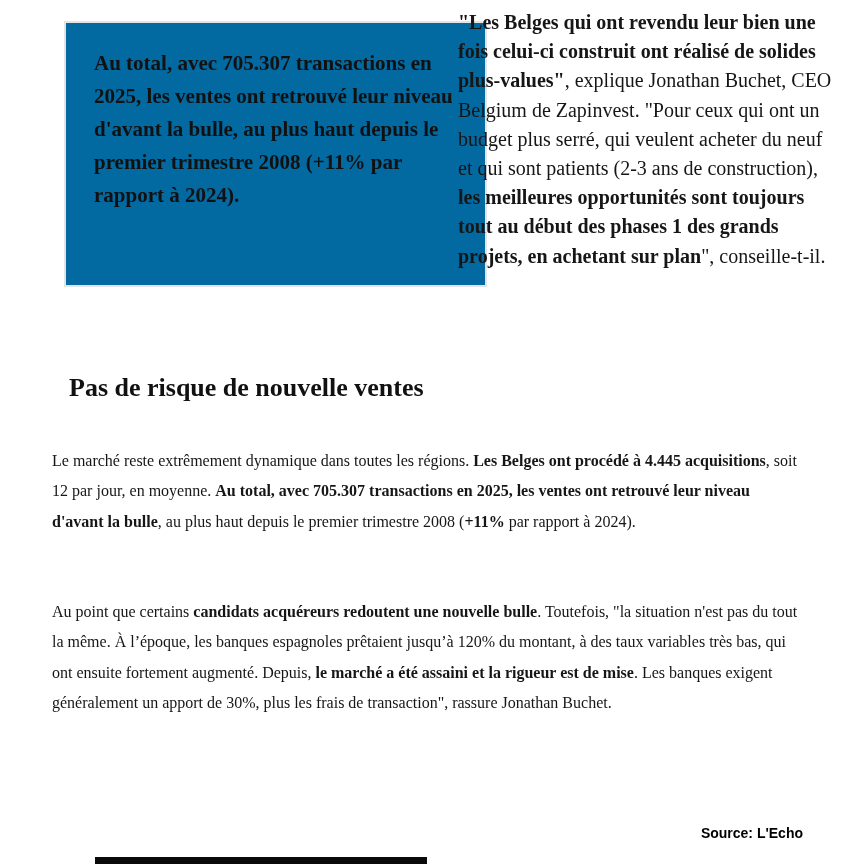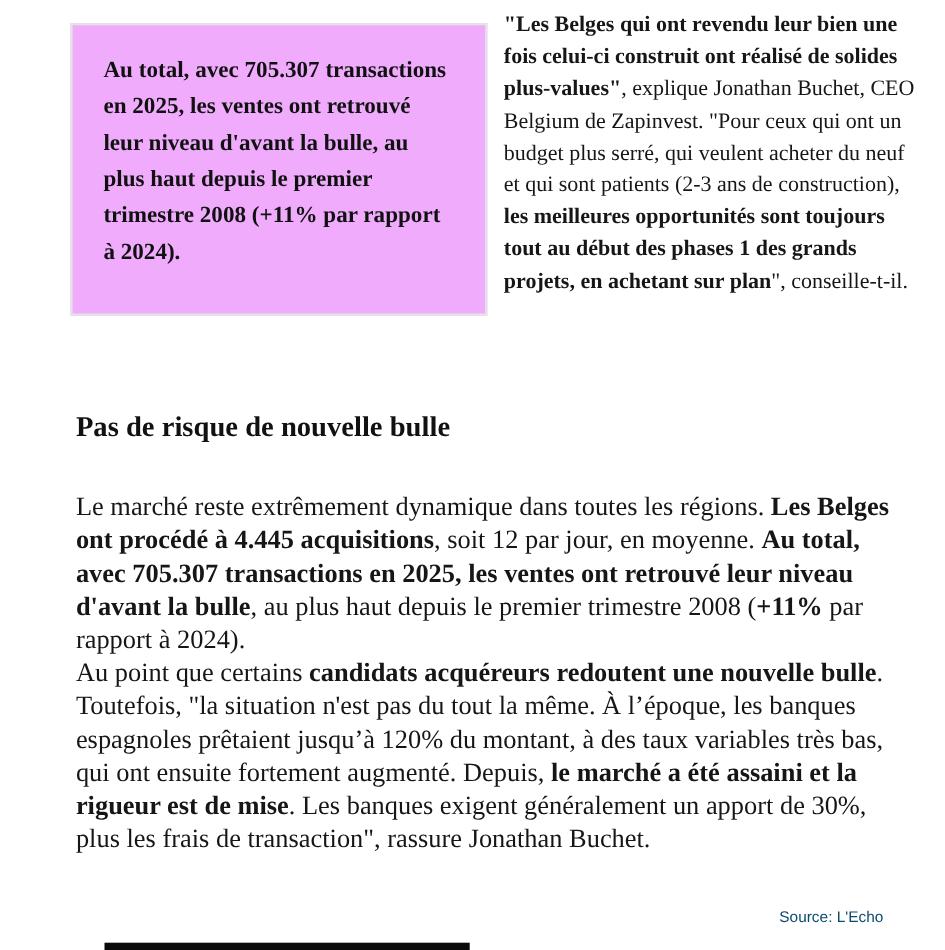--- a/index.html
+++ b/index.html
@@ -10,26 +10,26 @@
     height: 864px;
     background: #ffffff;
     overflow: hidden;
     font-family: "Liberation Serif", serif;
     color: #161616;
   }
   .pull-quote-box {
     position: absolute;
     left: 64px;
     top: 21px;
-    width: 379px;
+    width: 423px;
     height: 266px;
     border: 2px solid #e4e4e4;
     box-sizing: border-box;
     padding: 24px 28px;
-    background: #f0abfc;
+    background: #0369a1;
   }
   .pull-quote-text {
     margin: 0;
     font-weight: bold;
     font-size: 21px;
     line-height: 33px;
     color: #111111;
   }
   .quote-col {
     position: absolute;
@@ -47,36 +47,37 @@
     left: 69px;
     top: 371px;
     margin: 0;
     font-size: 26px;
     line-height: 34px;
     font-weight: bold;
     color: #111111;
   }
   .body-para {
     position: absolute;
-    left: 69px;
+    left: 52px;
     width: 747px;
     margin: 0;
-    font-size: 24px;
+    font-size: 16px;
     line-height: 30.3px;
   }
   .para-1 { top: 446px; }
   .para-2 { top: 597px; font-family: Liberation Serif, serif; }
   .source {
     position: absolute;
     right: 56px;
     top: 824px;
     font-family: "Liberation Sans", sans-serif;
     font-size: 14px;
     line-height: 18px;
-    color: #0c4a6e;
+    color: #000000;
+    font-weight: bold;
   }
   .bottom-bar {
     position: absolute;
     left: 95px;
     bottom: 0;
     width: 332px;
     height: 7px;
     background: #0a0a0a;
   }
   b { font-weight: bold; }
@@ -87,21 +88,21 @@
 <div class="page">
 
   <div class="pull-quote-box">
     <p class="pull-quote-text">Au total, avec 705.307 transac­tions en 2025, les ventes ont retrouvé leur niveau d'avant la bulle, au plus haut depuis le premier trimestre 2008 (+11% par rapport à 2024).</p>
   </div>
 
   <div class="quote-col">
     <p><b>"Les Belges qui ont revendu leur bien une fois celui-ci construit ont réalisé de solides plus-values"</b><span>, explique Jonathan Buchet, CEO Belgium de Zapinvest. "Pour ceux qui ont un budget plus serré, qui veulent acheter du neuf et qui sont patients (2-3 ans de construction), </span><b>les meilleures opportunités sont toujours tout au début des phases 1 des grands projets, en achetant sur plan</b><span>", conseille-t-il.</span></p>
   </div>
 
-  <h2 class="section-heading">Pas de risque de nouvelle bulle</h2>
+  <h2 class="section-heading">Pas de risque de nouvelle ventes</h2>
 
   <p class="body-para para-1"><span>Le marché reste extrêmement dynamique dans toutes les régions. </span><b>Les Belges ont procédé à 4.445 acquisitions</b><span>, soit 12 par jour, en moyenne. </span><b>Au total, avec 705.307 transactions en 2025, les ventes ont retrouvé leur niveau d'avant la bulle</b><span>, au plus haut depuis le premier trimestre 2008 (</span><b>+11%</b><span> par rapport à 2024).</span></p>
 
   <p class="body-para para-2"><span>Au point que certains </span><b>candidats acquéreurs redoutent une nouvelle bulle</b><span>. Toutefois, "la situation n'est pas du tout la même. À l’époque, les banques espagnoles prêtaient jusqu’à 120% du montant, à des taux variables très bas, qui ont ensuite fortement augmenté. Depuis, </span><b>le marché a été assaini et la rigueur est de mise</b><span>. Les banques exigent généralement un apport de 30%, plus les frais de transaction", rassure Jonathan Buchet.</span></p>
 
   <div class="source">Source: L'Echo</div>
 
   <div class="bottom-bar"></div>
 
 </div>

